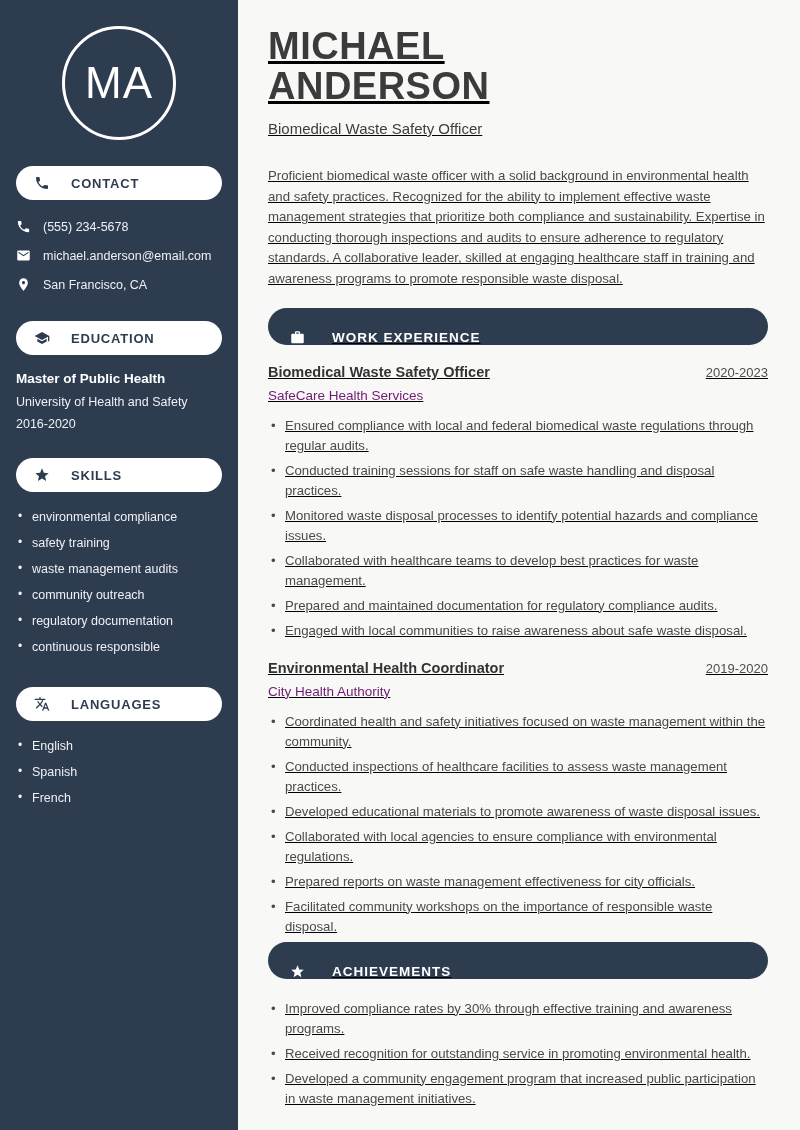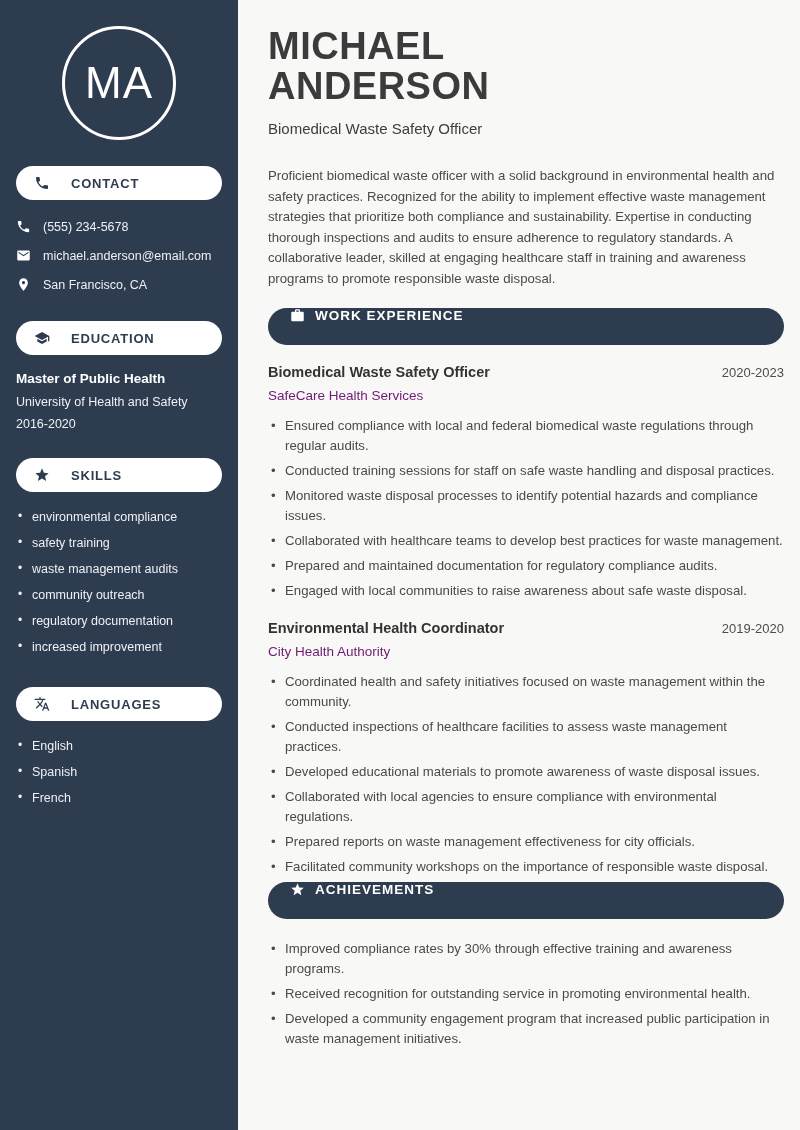--- a/index.html
+++ b/index.html
@@ -76,21 +76,22 @@
   }
   .side-list li::before{
     content:"•";
     position:absolute;left:2px;top:5px;
     font-size:12px;color:var(--sidebar-text,#eef1f5);
   }
 
   
   .main{
     flex:1;
-    padding:26px 16px 0 30px;
+    padding:26px 32px 0 30px;
+    text-decoration:underline;
   }
   .name{
     font-size:38px;line-height:40px;font-weight:bold;
     color:var(--heading-text,#3b3b3b);
     letter-spacing:0.5px;
   }
   .role-subtitle{
     margin-top:14px;
     font-size:15px;
     color:#3d3d3d;
@@ -100,23 +101,23 @@
     font-size:13.2px;
     line-height:20.6px;
     color:var(--body-text,#4a4a4a);
     max-width:512px;
   }
   .banner{
     margin-top:18px;
     height:37px;
     background:var(--banner-bg,#2e3c50);
     border-radius:18.5px;
-    display:flex;align-items:flex-start;
+    display:flex;align-items:flex-end;
     padding-left:22px;
-    gap:10px;
+    gap:27px;
     color:var(--banner-text,#ffffff);
   }
   .banner .ico{width:15px;height:15px;flex:0 0 auto;}
   .banner .lbl{
     font-size:13.5px;font-weight:bold;letter-spacing:1px;
   }
   .job{margin-top:19px;}
   .job-head{
     display:flex;justify-content:space-between;align-items:baseline;
   }
@@ -211,21 +212,21 @@
         </svg>
       <span class="lbl">SKILLS</span>
     </div>
 
     <ul class="side-list">
       <li>environmental compliance</li>
       <li>safety training</li>
       <li>waste management audits</li>
       <li>community outreach</li>
       <li>regulatory documentation</li>
-      <li>increased improvement</li>
+      <li>continuous responsible</li>
     </ul>
 
     <div class="section-gap" style="height:27px;"></div>
 
     <div class="side-pill">
       <svg class="ico" viewBox="0 0 24 24" fill="currentColor">
           <path d="M12.87 15.07l-2.54-2.51.03-.03c1.74-1.94 2.98-4.17 3.71-6.53H17V4h-7V2H8v2H1v1.99h11.17C11.5 7.92 10.44 9.75 9 11.35 8.07 10.32 7.3 9.19 6.69 8h-2c.73 1.63 1.73 3.17 2.98 4.56l-5.09 5.02L4 19l5-5 3.11 3.11.76-2.04zM18.5 10h-2L12 22h2l1.12-3h4.75L21 22h2l-4.5-12zm-2.62 7l1.62-4.33L19.12 17h-3.24z"></path>
         </svg>
       <span class="lbl">LANGUAGES</span>
     </div>

